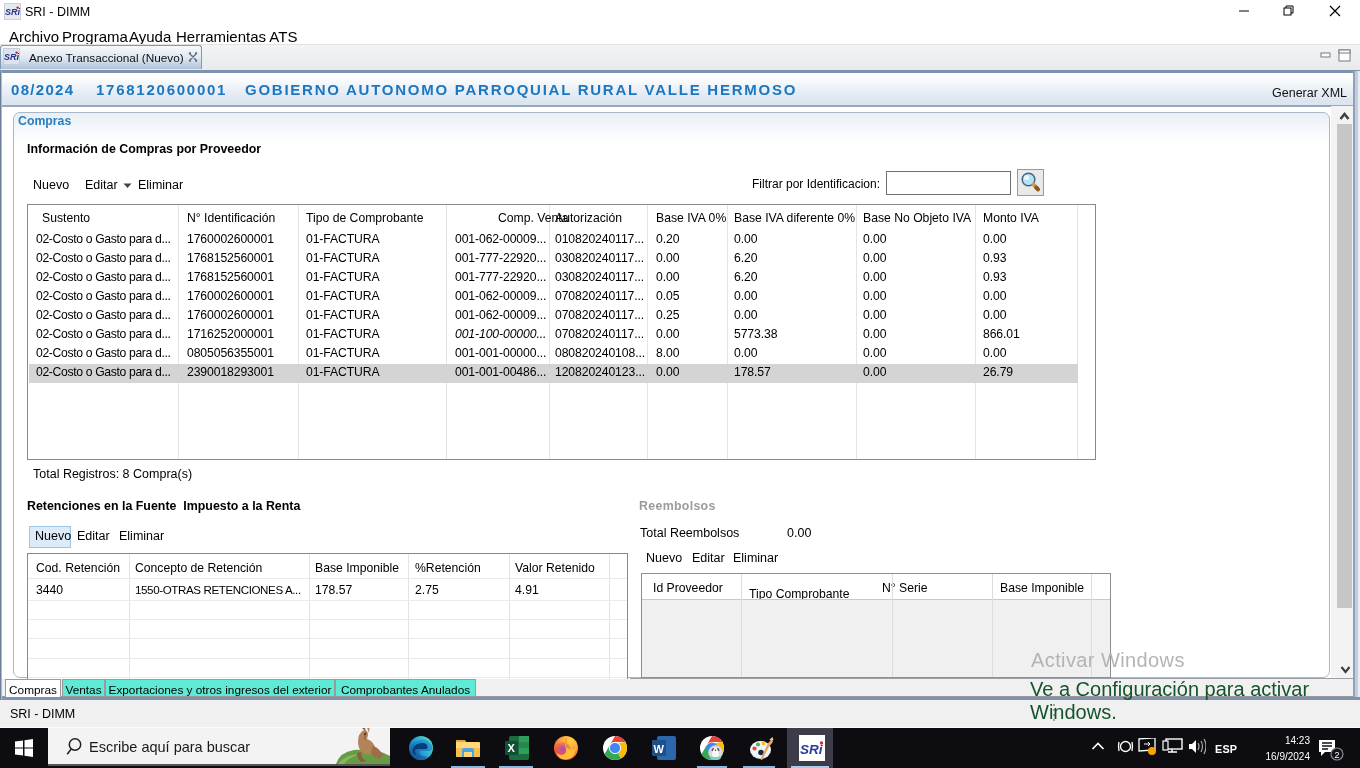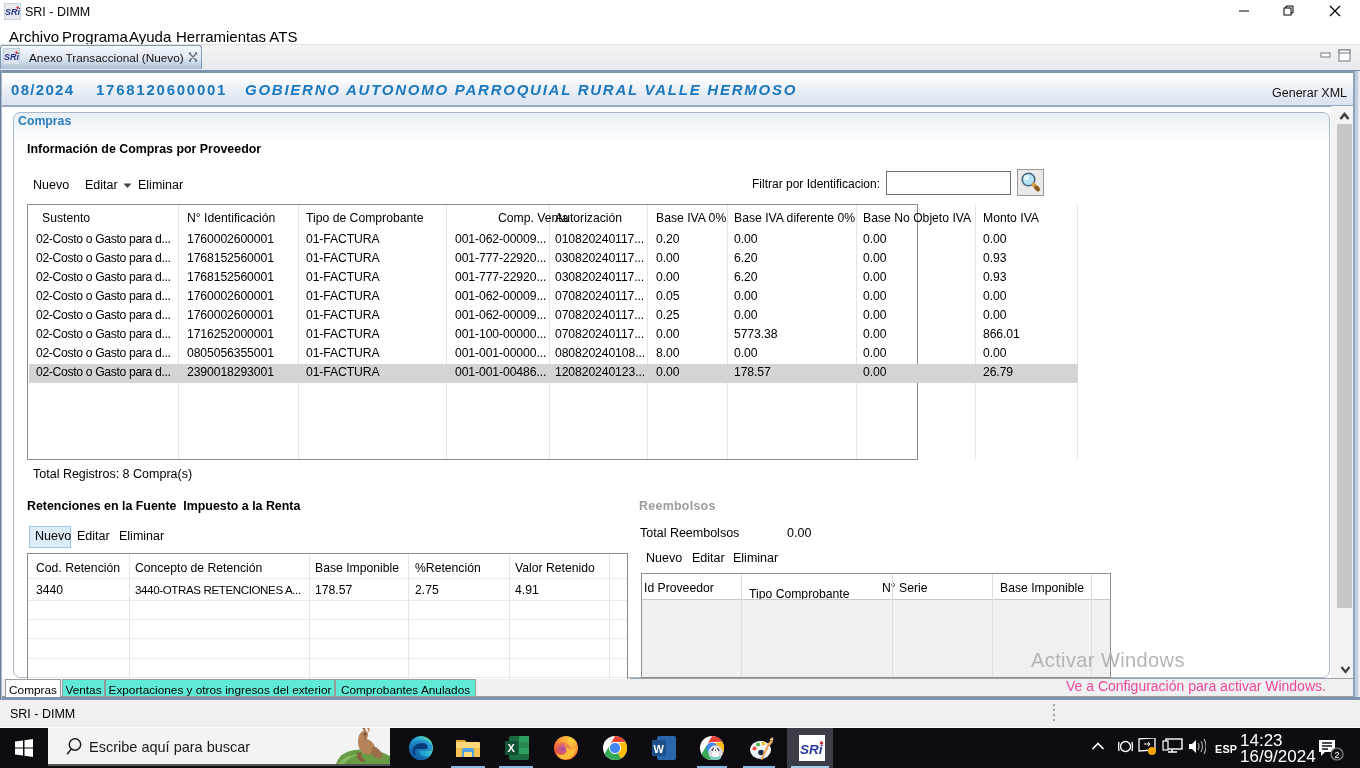--- a/index.html
+++ b/index.html
@@ -37,21 +37,21 @@
 #lbl-compras { left:18px; top:114px; font-size:12.3px; font-weight:bold; color:#2a7ec0; }
 #lbl-info { left:27px; top:142px; font-size:12.4px; font-weight:bold; }
 #tb1 span, #tb2 span, #tb3 span { position:absolute; font-size:12.5px; }
 
 
 #lbl-filter { left:752px; top:177px; font-size:12px; }
 #filter-input { left:886px; top:171px; width:125px; height:24px; background:#fff; border:1px solid #707070; }
 #filter-btn { left:1017px; top:169px; width:27px; height:27px; background:#e9e9e9; border:1px solid #9a9a9a; }
 
 
-#t1 { left:27px; top:204px; width:891px; height:256px; border:1px solid #898989; background:#fff; }
+#t1 { left:27px; top:204px; width:1069px; height:256px; border:1px solid #898989; background:#fff; }
 .t1col { position:absolute; top:0; width:1px; height:254px; background:#e4e4e4; }
 #t1 .hdr { position:absolute; top:6px; font-size:12.2px; white-space:nowrap; }
 #t1 .c { position:absolute; font-size:12.2px; white-space:nowrap; letter-spacing:-0.1px; }
 #selrow { position:absolute; left:1px; top:159px; width:1049px; height:19px; background:#d4d4d4; }
 #lbl-total { left:33px; top:467px; font-size:12.5px; }
 #lbl-ret { left:27px; top:499px; font-size:12.4px; font-weight:bold; }
 #nuevo-hl { left:29px; top:526px; width:42px; height:22px; background:#dcebf8; border:1px solid #9ec6e6; }
 
 
 #t2 { left:27px; top:553px; width:601px; height:127px; border:1px solid #898989; background:#fff; }
@@ -64,21 +64,21 @@
 #lbl-reemb { left:639px; top:499px; font-size:12.4px; font-weight:bold; color:#9b9b9b; letter-spacing:0.3px; }
 #lbl-totreemb { left:640px; top:526px; font-size:12.5px; }
 #val-totreemb { left:787px; top:526px; font-size:12.5px; }
 #t3 { left:641px; top:573px; width:470px; height:105px; border:1px solid #8e8e8e; background:#fff; }
 #t3 .hdr { position:absolute; top:7px; font-size:12.2px; white-space:nowrap; }
 #t3-body { position:absolute; left:0; top:25px; width:468px; height:78px; background:#f0f0f0; border-top:1px solid #c9c9c9; }
 .t3col { position:absolute; top:0; width:1px; height:103px; background:#dcdcdc; }
 
 
 #wm1 { left:1031px; top:649px; font-size:20px; color:#b2b4b6; letter-spacing:0.4px; }
-#wm2 { left:1030px; top:678px; font-size:14px; color:#ec4899; z-index:5;margin-left:36px; }
+#wm2 { left:1030px; top:678px; font-size:20px; color:#14532d; z-index:5; }
 
 
 #sbar { left:1331px; top:106px; width:22px; height:572px; background:#f3f3f3; }
 #sthumb { position:absolute; left:6px; top:18px; width:15px; height:484px; background:#c6c6c6; }
 
 
 #btabs { left:2px; top:679px; width:1351px; height:18px; background:#f0f0f0; }
 .btab { position:absolute; top:0; height:36px; background:#5eead4; border:1px solid #9a9a9a; border-bottom:none; font-size:11.8px; padding:3px 0 0 0; text-align:center; white-space:nowrap; }
 #btab1 { left:3px; width:56px; background:#fff; height:18px; z-index:3; }
 #btabline { position:absolute; left:0; top:17px; width:1351px; height:1px; background:#9a9a9a; z-index:2; }
@@ -88,21 +88,21 @@
 #statusbar { left:0; top:700px; width:1360px; height:28px; background:#f0f0f0; border-bottom:1px solid #fbfbfb; }
 #statusbar span { position:absolute; left:10px; top:7px; font-size:12.5px; }
 
 
 #taskbar { left:0; top:728px; width:1360px; height:40px; background:#0d0d11; }
 #searchbox { position:absolute; left:48px; top:0px; width:342px; height:38px; background:#f3f3f3; border-bottom:2px solid #555; overflow:hidden; }
 #searchbox span { position:absolute; left:41px; top:11px; font-size:14.5px; color:#1a1a1a; }
 .tico { position:absolute; top:7px; width:26px; height:26px; }
 .tuline { position:absolute; top:38px; height:2px; background:#85b9e2; }
 .trayico { position:absolute; color:#fff; }
-#clock { position:absolute; left:1240px; top:5px; width:70px; color:#fff; font-size:17px; text-align:left; line-height:15.5px; }
+#clock { position:absolute; left:1240px; top:5px; width:70px; color:#fff; font-size:10px; text-align:right; line-height:15.5px; }
 </style>
 </head>
 <body>
 <div id="app">
 
   <div class="abs" id="titlebar"></div>
   <svg class="abs" id="sri-ico-title" width="17" height="17" viewBox="0 0 17 17">
       <rect width="17" height="17" fill="#c8d0db"></rect>
       <rect x="1" y="1" width="15" height="15" fill="#e6eaef"></rect>
       <text x="1" y="12" font-family="Liberation Sans" font-style="italic" font-weight="bold" font-size="9" fill="#28308e">SRi</text>
@@ -146,21 +146,21 @@
     <svg style="position:absolute;left:1338px;top:4px;" width="14" height="13">
         <rect x="1" y="1" width="11" height="11" fill="#fff" stroke="#707a88"></rect>
         <rect x="1" y="1" width="11" height="3" fill="#fff" stroke="#707a88"></rect>
       </svg>
   </div>
   <div class="abs" id="borderline"></div>
 
   <div class="abs" id="headerbar">
     <b style="left:9px;">08/2024</b>
     <b style="left:94px; letter-spacing:1.75px;">1768120600001</b>
-    <b style="left:243px; letter-spacing:1.75px;font-style:italic;">GOBIERNO AUTONOMO PARROQUIAL RURAL VALLE HERMOSO</b>
+    <b style="left:243px; letter-spacing:1.75px;">GOBIERNO AUTONOMO PARROQUIAL RURAL VALLE HERMOSO</b>
   </div>
   <span class="abs" id="genxml">Generar XML</span>
     <div class="abs" id="winborderR"></div>
 
   <div class="abs" id="panel"></div>
     <div class="abs" id="y678line"></div>
   <span class="abs" id="lbl-compras">Compras</span>
   <span class="abs" id="lbl-info">Información de Compras por Proveedor</span>
   <div class="abs" id="tb1">
     <span style="left:33px; top:178px;">Nuevo</span>
@@ -242,21 +242,21 @@
       <span class="c" style="left: 278px; top: 103px;">01-FACTURA</span>
       <span class="c" style="left: 427px; top: 103px;">001-062-00009...</span>
       <span class="c" style="left: 527px; top: 103px;">070820240117...</span>
       <span class="c" style="left: 628px; top: 103px;">0.25</span>
       <span class="c" style="left: 706px; top: 103px;">0.00</span>
       <span class="c" style="left: 835px; top: 103px;">0.00</span>
       <span class="c" style="left: 955px; top: 103px;">0.00</span>
       <span class="c" style="left: 8px; top: 122px; letter-spacing: -0.35px;">02-Costo o Gasto para d...</span>
       <span class="c" style="left: 159px; top: 122px;">1716252000001</span>
       <span class="c" style="left: 278px; top: 122px;">01-FACTURA</span>
-      <span class="c" style="left: 427px; top: 122px;">001-100-00000...</span>
+      <span class="c" style="left: 427px; top: 122px; font-style: italic;">001-100-00000...</span>
       <span class="c" style="left: 527px; top: 122px;">070820240117...</span>
       <span class="c" style="left: 628px; top: 122px;">0.00</span>
       <span class="c" style="left: 706px; top: 122px;">5773.38</span>
       <span class="c" style="left: 835px; top: 122px;">0.00</span>
       <span class="c" style="left: 955px; top: 122px;">866.01</span>
       <span class="c" style="left: 8px; top: 141px; letter-spacing: -0.35px;">02-Costo o Gasto para d...</span>
       <span class="c" style="left: 159px; top: 141px;">0805056355001</span>
       <span class="c" style="left: 278px; top: 141px;">01-FACTURA</span>
       <span class="c" style="left: 427px; top: 141px;">001-001-00000...</span>
       <span class="c" style="left: 527px; top: 141px;">080820240108...</span>
@@ -294,36 +294,36 @@
       <div class="t2row" style="top: 65px;"></div>
       <div class="t2row" style="top: 84px;"></div>
       <div class="t2row" style="top: 104px;"></div>
       <div class="t2row" style="top: 123px;"></div>
       <span class="hdr" style="left: 8px;">Cod. Retención</span>
       <span class="hdr" style="left: 107px;">Concepto de Retención</span>
       <span class="hdr" style="left: 287px;">Base Imponible</span>
       <span class="hdr" style="left: 387px;">%Retención</span>
       <span class="hdr" style="left: 487px;">Valor Retenido</span>
       <span class="c" style="left: 8px;">3440</span>
-      <span class="c" style="left: 107px; font-size: 11.6px; letter-spacing: -0.4px;">3440-OTRAS RETENCIONES A...</span>
+      <span class="c" style="left: 107px; font-size: 11.6px; letter-spacing: -0.4px;">1550-OTRAS RETENCIONES A...</span>
       <span class="c" style="left: 287px;">178.57</span>
       <span class="c" style="left: 387px;">2.75</span>
       <span class="c" style="left: 487px;">4.91</span>
     </div>
 
   <span class="abs" id="lbl-reemb">Reembolsos</span>
   <span class="abs" id="lbl-totreemb">Total Reembolsos</span>
   <span class="abs" id="val-totreemb">0.00</span>
   <div class="abs" id="tb3">
     <span style="left:646px; top:551px;">Nuevo</span>
     <span style="left:692px; top:551px;">Editar</span>
     <span style="left:733px; top:551px;">Eliminar</span>
   </div>
   <div class="abs" id="t3">
-    <span class="hdr" style="left:2px;text-align:center;">Id Proveedor</span>
+    <span class="hdr" style="left:11px;text-align:center;">Id Proveedor</span>
     <span class="hdr" style="left:107px;margin-top:6px;">Tipo Comprobante</span>
     <span class="hdr" style="left:240px;">N° Serie</span>
     <span class="hdr" style="left:358px;">Base Imponible</span>
     <div id="t3-body"></div>
     <div class="t3col" style="left:99px;"></div>
     <div class="t3col" style="left:250px;"></div>
     <div class="t3col" style="left:350px;"></div>
     <div class="t3col" style="left:449px;"></div>
   </div>
 

